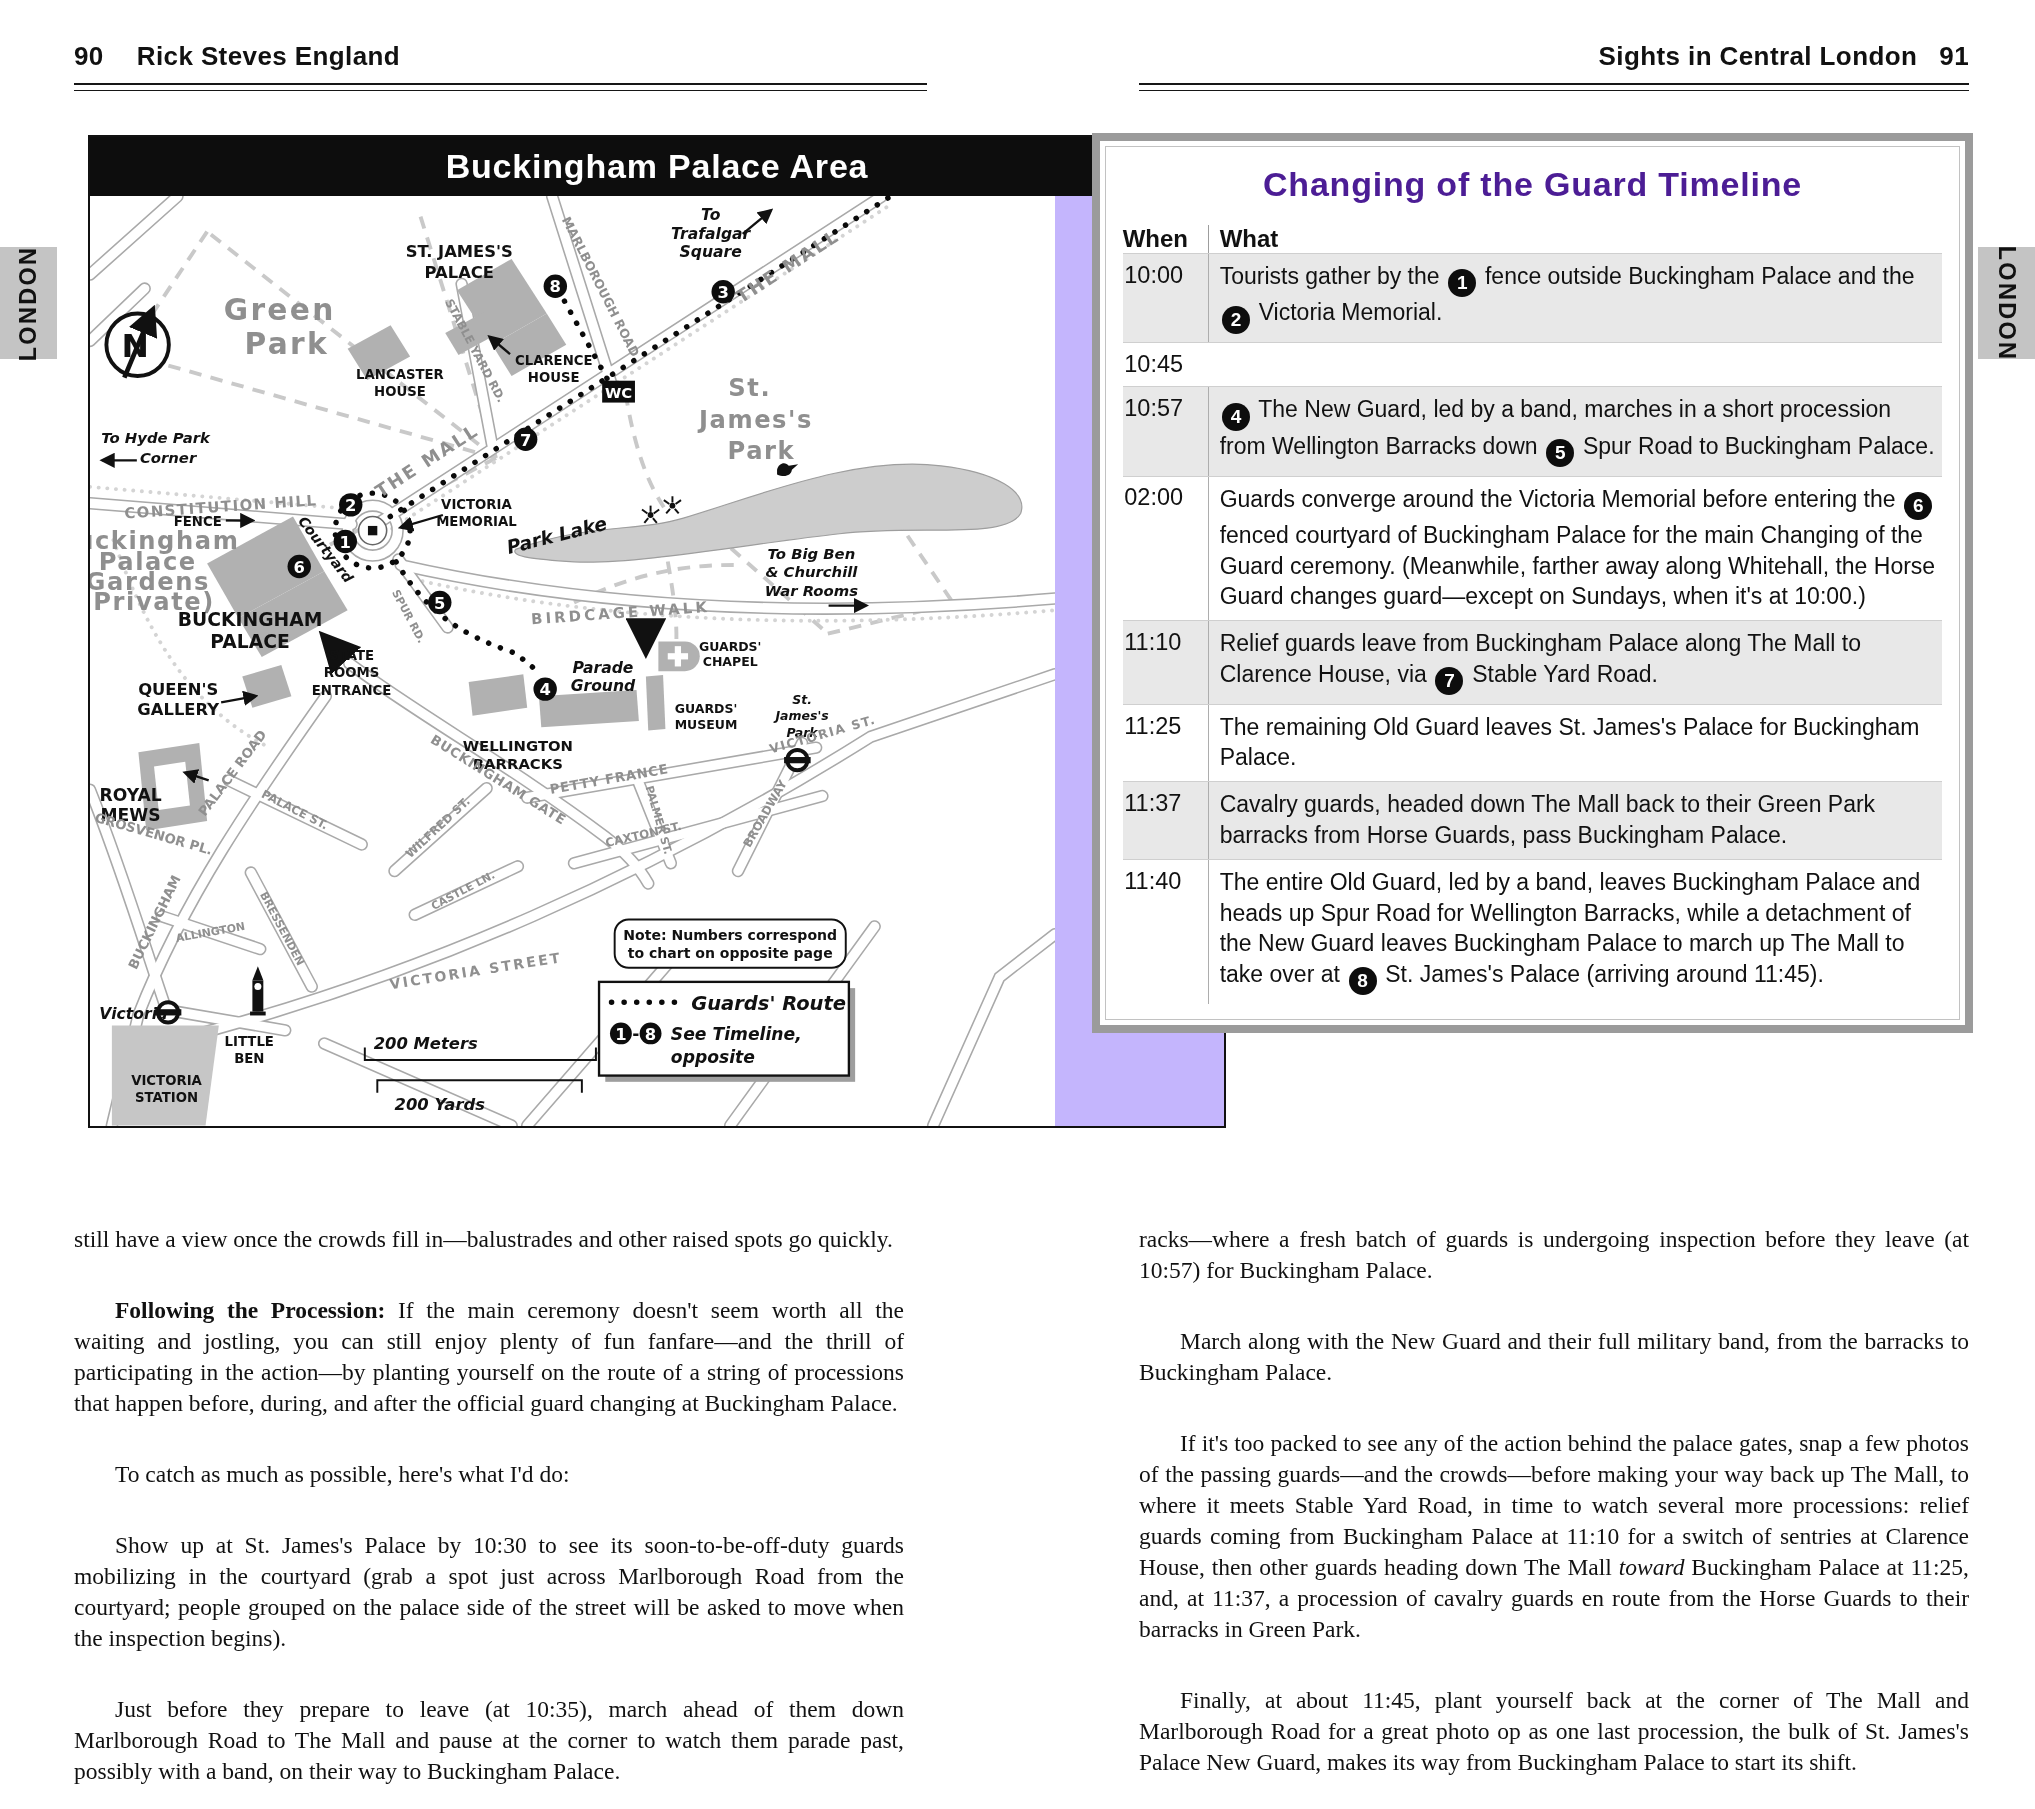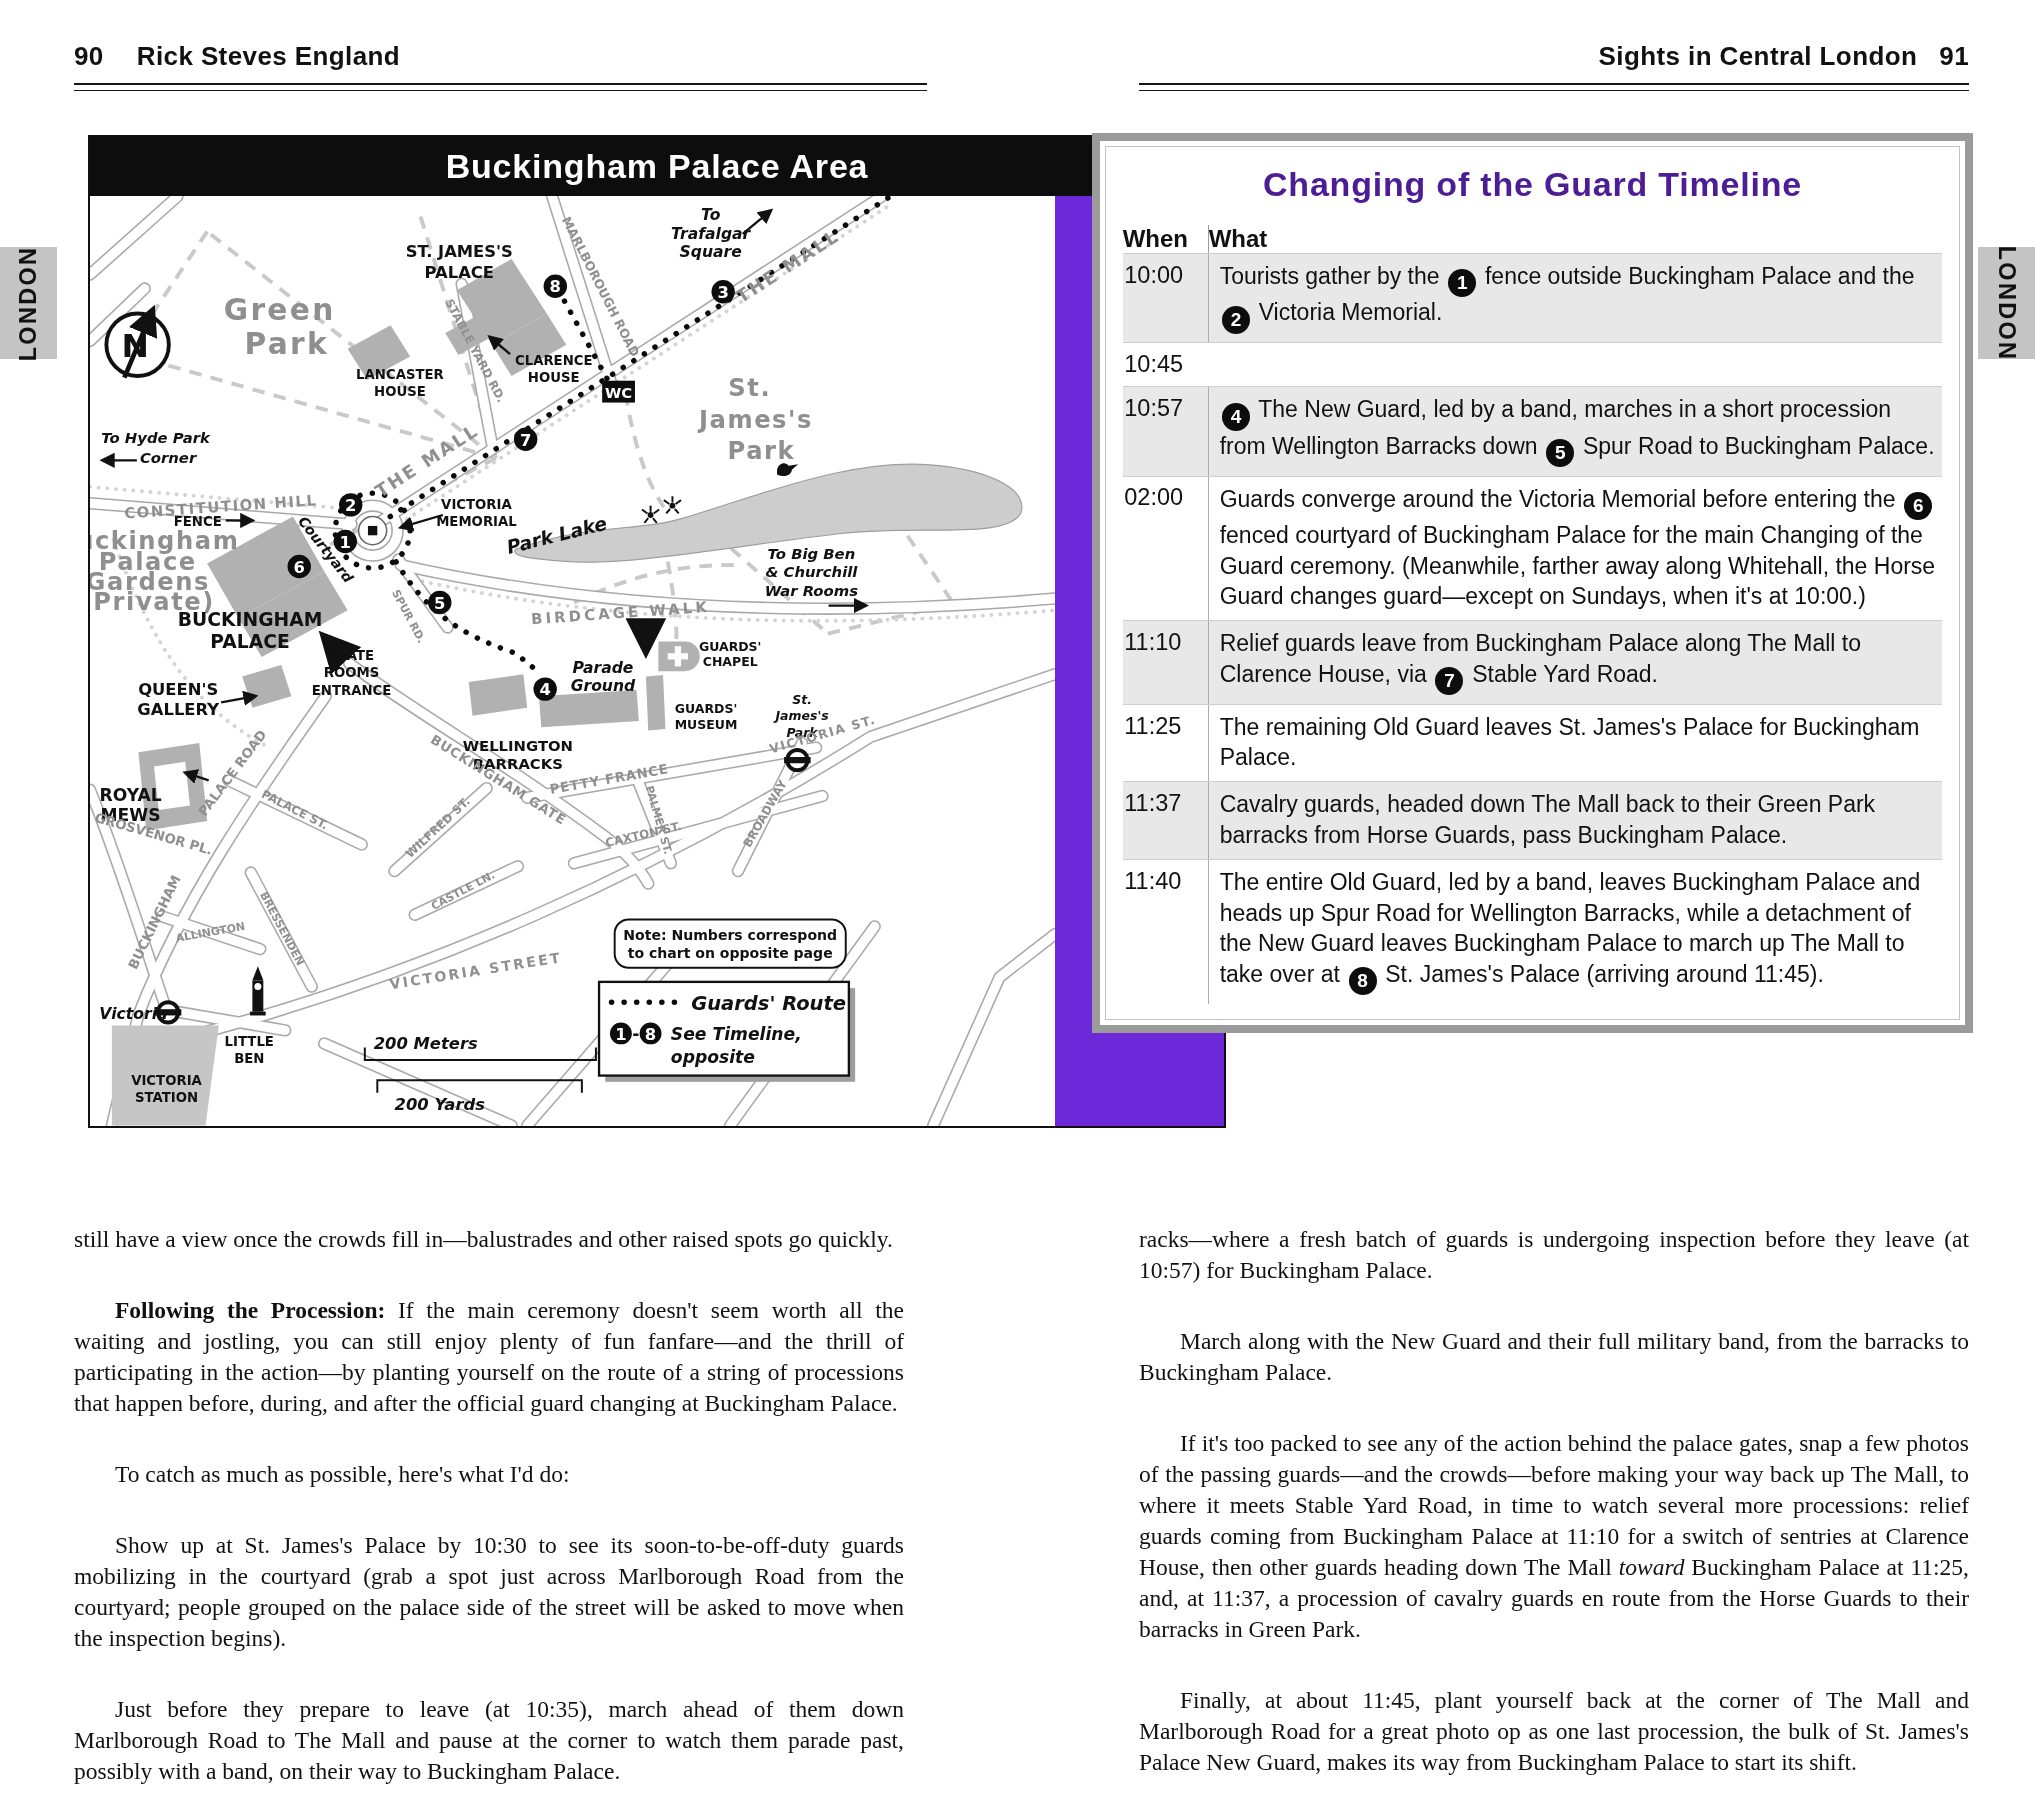--- a/index.html
+++ b/index.html
@@ -19,21 +19,21 @@
 
   
   .tab { position:absolute; top:247px; width:57px; height:112px; background:#c4c4c4; display:flex; align-items:center; justify-content:center; }
   .tab-l { left:0; }
   .tab-r { left:1978px; }
   .tab span { font-weight:bold; font-size:23.5px; letter-spacing:2.3px; white-space:nowrap; }
   .tab-l span { transform:rotate(-90deg); }
   .tab-r span { transform:rotate(90deg); }
 
   
-  .mapbox { position:absolute; left:88px; top:135px; width:1138px; border:2.3px solid #111; background:#6d28d9; }
+  .mapbox { position:absolute; left:88px; top:135px; width:1138px; border:2.3px solid #111; background:#c4b5fd; }
   .map-titlebar { height:59px; background:#0d0d0d; color:#fff; display:flex; align-items:center; justify-content:center; font-weight:bold; font-size:34px; letter-spacing:0.8px; }
   .mapsvg { display:block; background:#fff; }
 
   
   .casing { fill:none; stroke:#a9a9a9; stroke-width:16; stroke-linecap:round; }
   .roadfill { fill:none; stroke:#ffffff; stroke-width:12; stroke-linecap:round; }
   .parkpath { fill:none; stroke:#c9c9c9; stroke-width:5; stroke-dasharray:16 12; }
   .scallop { fill:none; stroke:#d4d4d4; stroke-width:5; stroke-dasharray:.1 11; stroke-linecap:round; }
   .route { fill:none; stroke:#0a0a0a; stroke-width:7; stroke-dasharray:.1 16; stroke-linecap:round; }
   .bldg { fill:#b1b1b1; stroke:none; }
@@ -51,21 +51,21 @@
 
   
   .nb { display:inline-block; width:28px; height:28px; border-radius:50%; background:#0d0d0d; color:#fff; font-weight:bold; font-family:"Liberation Sans",sans-serif; font-size:19px; line-height:28px; text-align:center; vertical-align:-5.5px; margin:0 2.3px; }
 
   
   .tlbox { position:absolute; left:1092px; top:133px; width:881px; border:8.6px solid #9b9b9b; background:#fff; }
   .tlbox-inner { border:0.8px solid #c2c2c2; margin:4.7px; padding:12.5px 17px 15.7px 17px; }
   .tl-title { color:#4c1d95; font-weight:bold; font-size:34px; text-align:center; letter-spacing:0.8px; margin:6.3px 0 20.4px 0; }
   .tl-head { display:flex; font-weight:bold; font-size:24px; }
   .tl-head .hw { width:85px; }
-  .tl-head .hh { flex:1; border-left:1.6px solid #9d9d9d; }
+  .tl-head .hh { flex:1; border-left:1.6px solid #9d9d9d; padding-left:11px; }
   .tl-row { display:flex; border-top:1.6px solid #cfcfcf; }
   .tl-row.shaded { background:#e8e8e8; }
   .tl-when { width:85px; font-size:23.5px; padding:7.8px 0 7.8px 1.6px; }
   .tl-what { flex:1; border-left:1.6px solid #adadad; font-size:23px; line-height:30.5px; padding:7px 4.7px 8.6px 11px; }
 
   
   .bodycol { position:absolute; top:1224px; width:830px; font-family:"Liberation Serif",serif; font-size:23.5px; line-height:31px; text-align:justify; }
   .body-l { left:74px; }
   .body-r { left:1139px; }
   .para { margin:0; }

